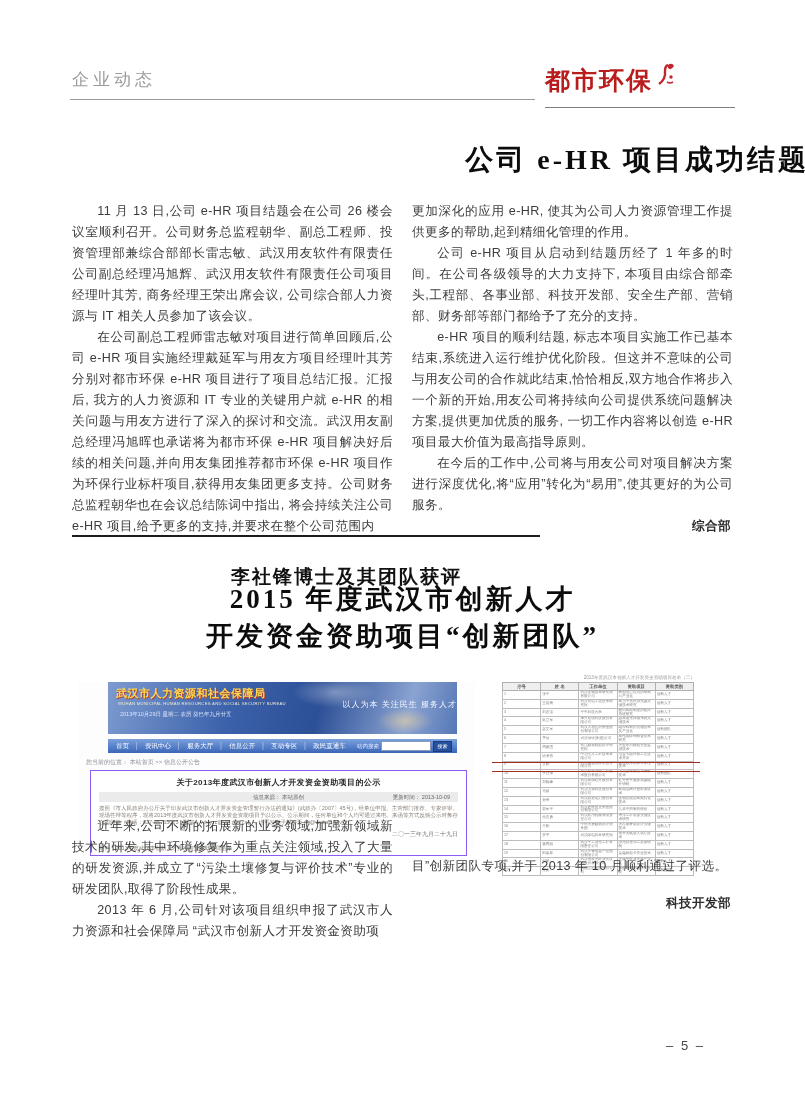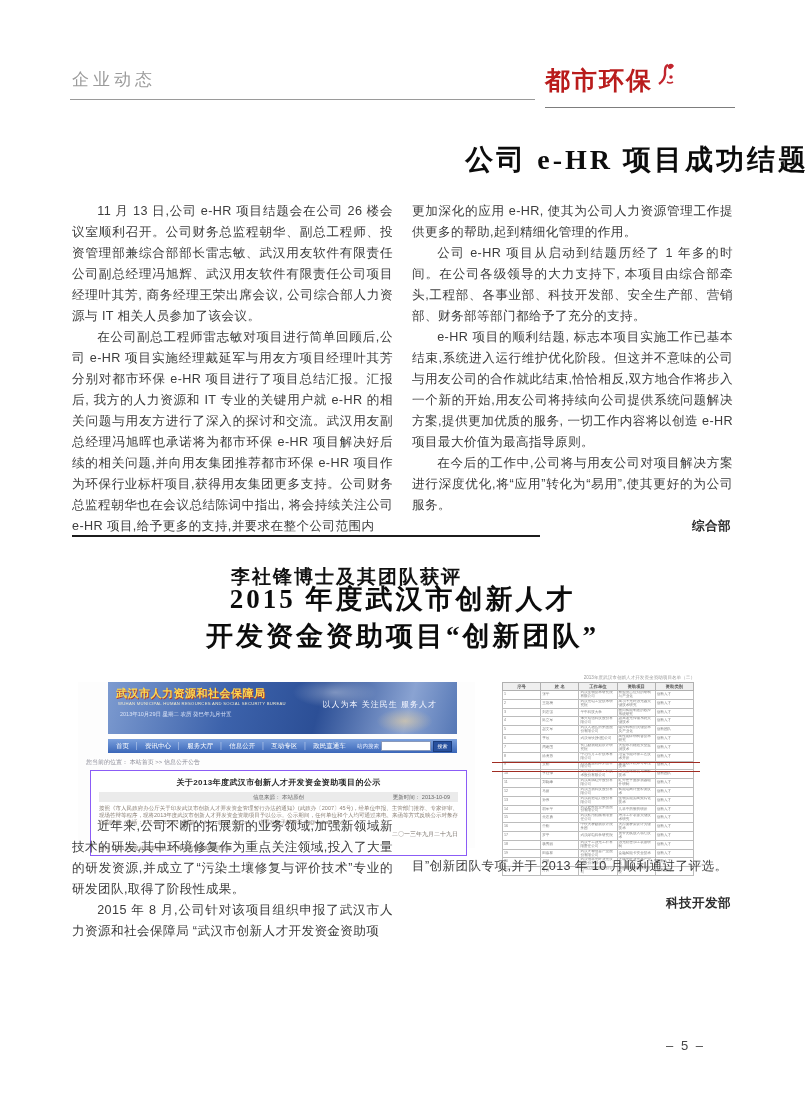--- a/index.html
+++ b/index.html
@@ -39,21 +39,21 @@
   
   .webshot{position:absolute;left:78px;top:682px;width:397px;height:166px;background:#fdfdfd;}
   .ws-banner{position:relative;margin:0 18px 0 30px;height:52px;overflow:hidden;
      background:
        radial-gradient(40px 18px at 85% 75%, rgba(255,220,150,.5), rgba(255,220,150,0) 70%),
        radial-gradient(60px 22px at 65% 20%, rgba(255,255,255,.35), rgba(255,255,255,0) 70%),
        linear-gradient(105deg,#7d9bd0 0%,#3c62ab 35%,#2c4f96 60%,#8aa3d2 85%,#5577b5 100%);}
   .ws-title{font-weight:bold;font-size:11px;color:#ffd84d;text-shadow:0.8px 0.8px 0 #b03a2e;
             letter-spacing:0.5px;padding:4px 0 0 8px;white-space:nowrap;}
   .ws-eng{font-size:4.2px;color:#f0ead0;padding-left:10px;letter-spacing:0.3px;white-space:nowrap;}
-  .ws-slogan{position:absolute;right:20px;top:17px;font-size:8px;color:#f4f6ff;letter-spacing:1px;white-space:nowrap;}
+  .ws-slogan{position:absolute;right:0;top:17px;font-size:8px;color:#f4f6ff;letter-spacing:1px;white-space:nowrap;}
   .ws-dateline{font-size:5.5px;color:#d9e2f6;padding:5px 0 0 12px;}
   .ws-nav{margin:5px 18px 0 30px;height:14px;background:linear-gradient(#7aa0dd,#3a66b8);
           display:flex;align-items:center;justify-content:space-between;font-size:6.5px;color:#fff;padding:0 5px;}
   .ws-nav .items span{margin:0 3px;}
   .ws-nav .sep{color:#cdd9f0;margin:0 1px;}
   .ws-search{display:flex;align-items:center;}
   .ws-search .lbl{font-size:5.5px;color:#e8eeff;margin-right:2px;}
   .ws-search .box{width:48px;height:8px;background:#fff;border:0.5px solid #8899bb;}
   .ws-search .btn{width:17px;height:9px;margin-left:2px;background:#27509e;color:#fff;font-size:5px;
                   display:flex;align-items:center;justify-content:center;border:0.5px solid #1b3c7c;}
@@ -309,21 +309,21 @@
             <td>创新团队</td>
           </tr>
         </tbody>
     </table>
     <div class="ts-redline rl1"></div>
     <div class="ts-redline rl2"></div>
   </div>
 
   <div class="col c2l">
       <p class="ind">近年来,公司不断的拓展新的业务领域,加强新领域新技术的研发,其中环境修复作为重点关注领域,投入了大量的研发资源,并成立了“污染土壤修复与评价技术”专业的研发团队,取得了阶段性成果。</p>
-      <p class="ind">2015 年 8 月,公司针对该项目组织申报了武汉市人力资源和社会保障局 “武汉市创新人才开发资金资助项</p>
+      <p class="ind">2013 年 6 月,公司针对该项目组织申报了武汉市人力资源和社会保障局 “武汉市创新人才开发资金资助项</p>
     </div>
   <div class="col c2r">
     <div>
         <p>目”创新团队专项,并于 2013 年 10 月顺利通过了评选。</p>
       </div>
     <p class="byline byline2">科技开发部</p>
   </div>
 
   <div class="page-num">– 5 –</div>
 </div>

